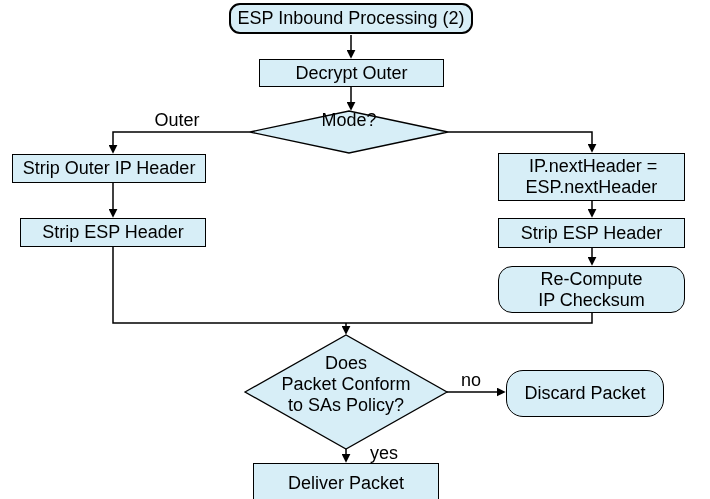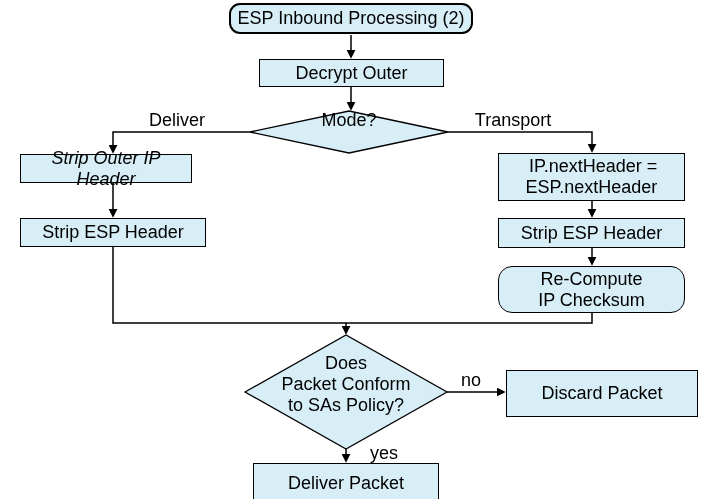--- a/index.html
+++ b/index.html
@@ -57,21 +57,21 @@
   </svg>
 
   <div class="node node--start" style="left:229px;top:3px;width:244px;height:31px;">
     <span>ESP Inbound Processing (2)</span>
   </div>
 
   <div class="node" style="left:259px;top:59px;width:185px;height:28px;">
     <span>Decrypt Outer</span>
   </div>
 
-  <div class="node" style="left:20px;top:154px;width:172px;height:29px;font-style:italic;">
+  <div class="node" style="left:12px;top:154px;width:194px;height:29px;">
     <span>Strip Outer IP Header</span>
   </div>
 
   <div class="node" style="left:20px;top:218px;width:186px;height:29px;">
     <span>Strip ESP Header</span>
   </div>
 
   <div class="node" style="left:498px;top:153px;width:187px;height:48px;text-align:right;">
     <span>IP.nextHeader =
 ESP.nextHeader</span>
@@ -79,35 +79,34 @@
 
   <div class="node" style="left:498px;top:218px;width:187px;height:30px;">
     <span>Strip ESP Header</span>
   </div>
 
   <div class="node" style="left:498px;top:266px;width:187px;height:47px;border-radius:14px;">
     <span>Re-Compute
 IP Checksum</span>
   </div>
 
-  <div class="node" style="left:506px;top:370px;width:192px;height:47px;">
+  <div class="node" style="left:506px;top:370px;width:158px;height:47px;border-radius:17px;">
     <span>Discard Packet</span>
   </div>
 
   <div class="node" style="left:253px;top:463px;width:186px;height:40px;">
     <span>Deliver Packet</span>
   </div>
 
   <div class="diamond-label" style="left:349px;top:120px;">Mode?</div>
 
   <div class="diamond-label" style="left:346px;top:384px;">Does
 Packet Conform
 to SAs Policy?</div>
 
-  <div class="edge-label" style="left:177px;top:120px;">Deliver</div>
+  <div class="edge-label" style="left:177px;top:120px;">Outer</div>
 
-  <div class="edge-label" style="left:513px;top:120px;">Transport</div>
 
   <div class="edge-label" style="left:471px;top:380px;">no</div>
 
   <div class="edge-label" style="left:384px;top:453px;">yes</div>
 
 </div>
 
 </body></html>

